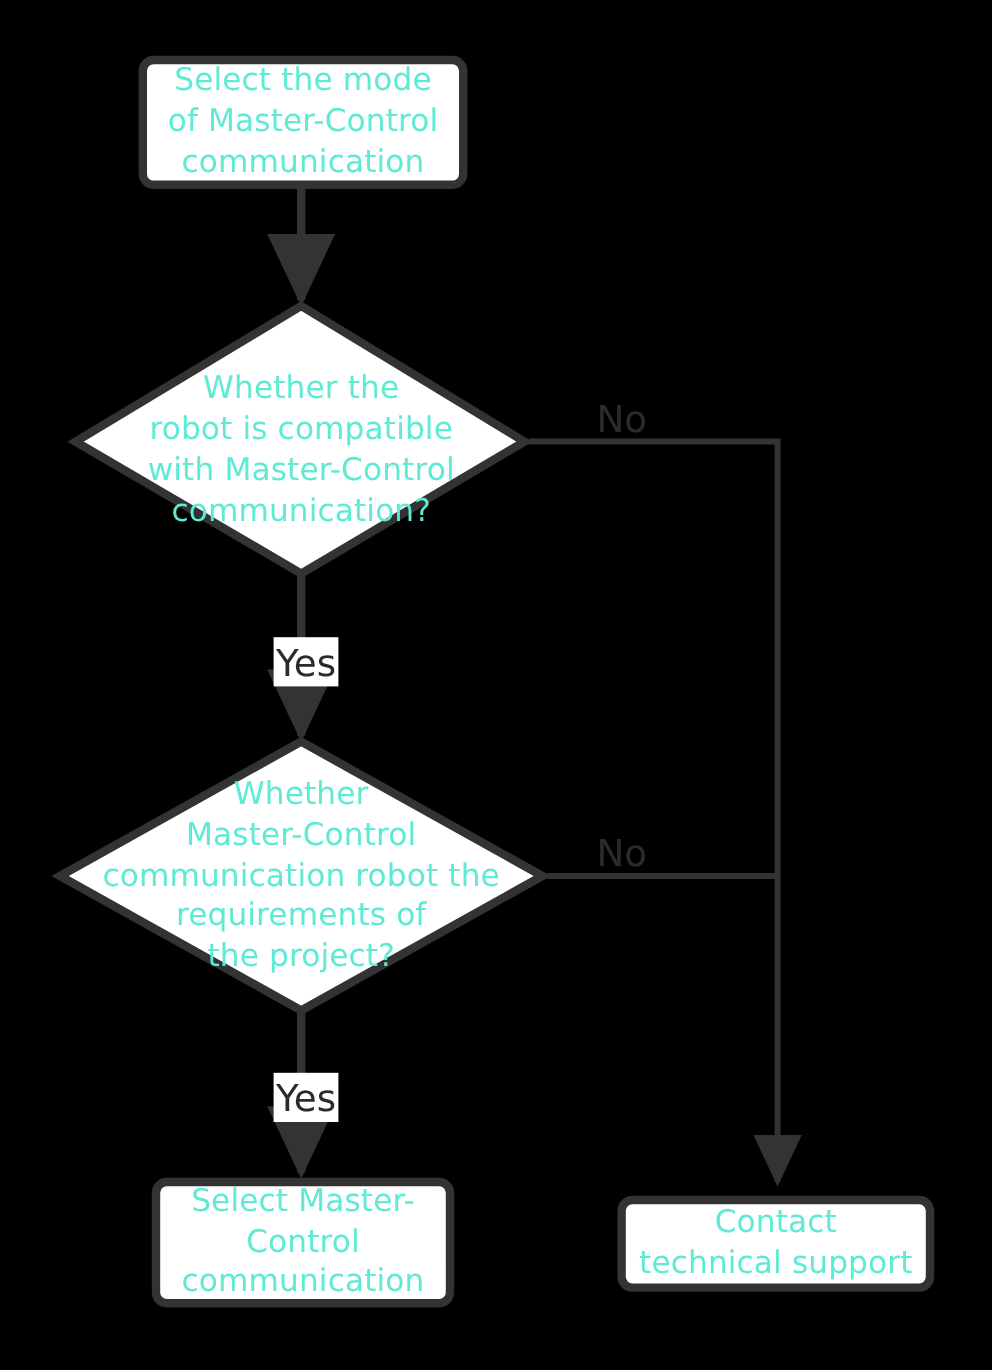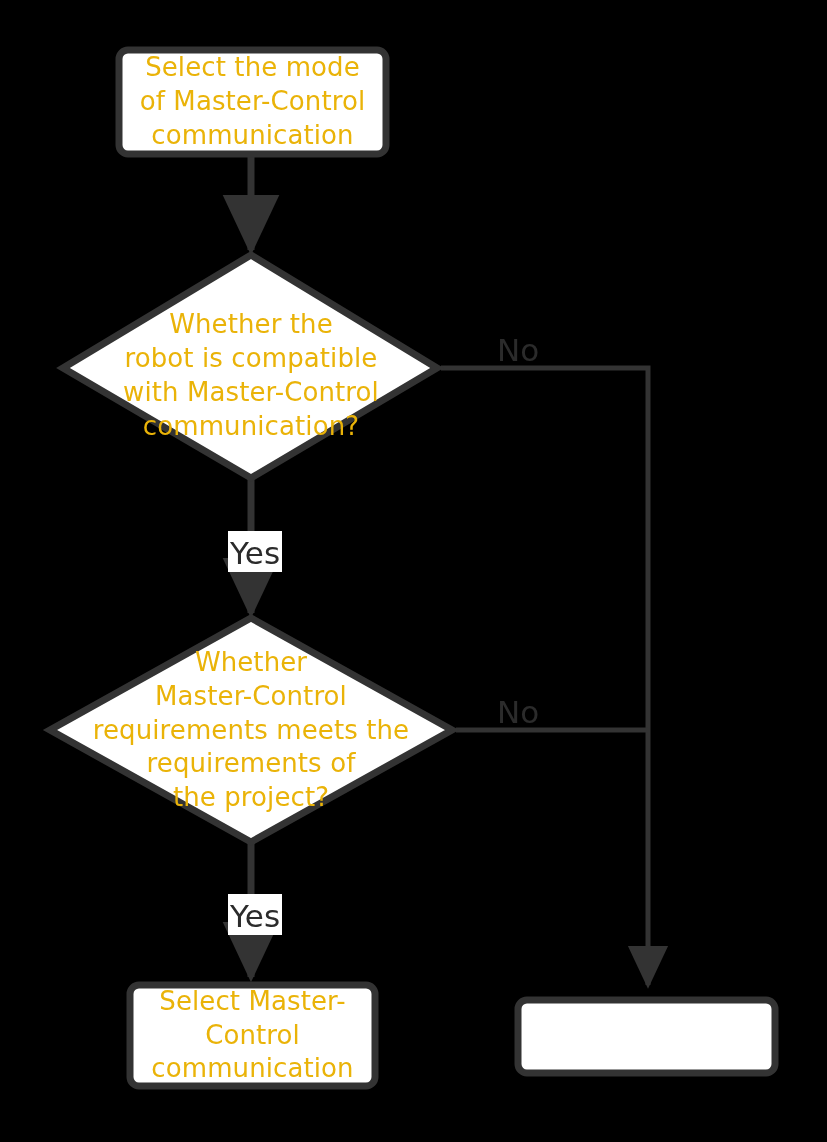--- a/index.html
+++ b/index.html
@@ -30,21 +30,21 @@
     height: 1142px;
     display: block;
   }
   
   .node-text {
     position: absolute;
     display: flex;
     align-items: center;
     justify-content: center;
     text-align: center;
-    color: #eab308;
+    color: #5eead4;
     font-size: 26px;
     line-height: 1.30;
     letter-spacing: 0.1px;
     white-space: pre-line;
     pointer-events: none;
   }
   .edge-label {
     position: absolute;
     color: #2b2b2b;
     font-size: 31px;
@@ -117,28 +117,30 @@
 of Master-Control
 communication</div>
 
   <div class="node-text" style="left:81px; top:298px; width:340px; height:156px;">Whether the
 robot is compatible
 with Master-Control
 communication?</div>
 
   <div class="node-text" style="left:61px; top:638px; width:380px; height:185px;">Whether
 Master-Control
-requirements meets the
+communication robot the
 requirements of
 the project?</div>
 
   <div class="node-text" style="left:130px; top:985px; width:245px; height:101px;text-align:center;">Select Master-
 Control
 communication</div>
 
+  <div class="node-text" style="left:518px; top:1000px; width:257px; height:73px;">Contact
+technical support</div>
 
   <div class="edge-label plain" style="left:497px; top:333px;">No</div>
 
   <div class="edge-label boxed" style="left:228px; top:531px;">Yes</div>
 
   <div class="edge-label plain" style="left:497px; top:695px;">No</div>
 
   <div class="edge-label boxed" style="left:228px; top:894px;">Yes</div>
 
 </div>

